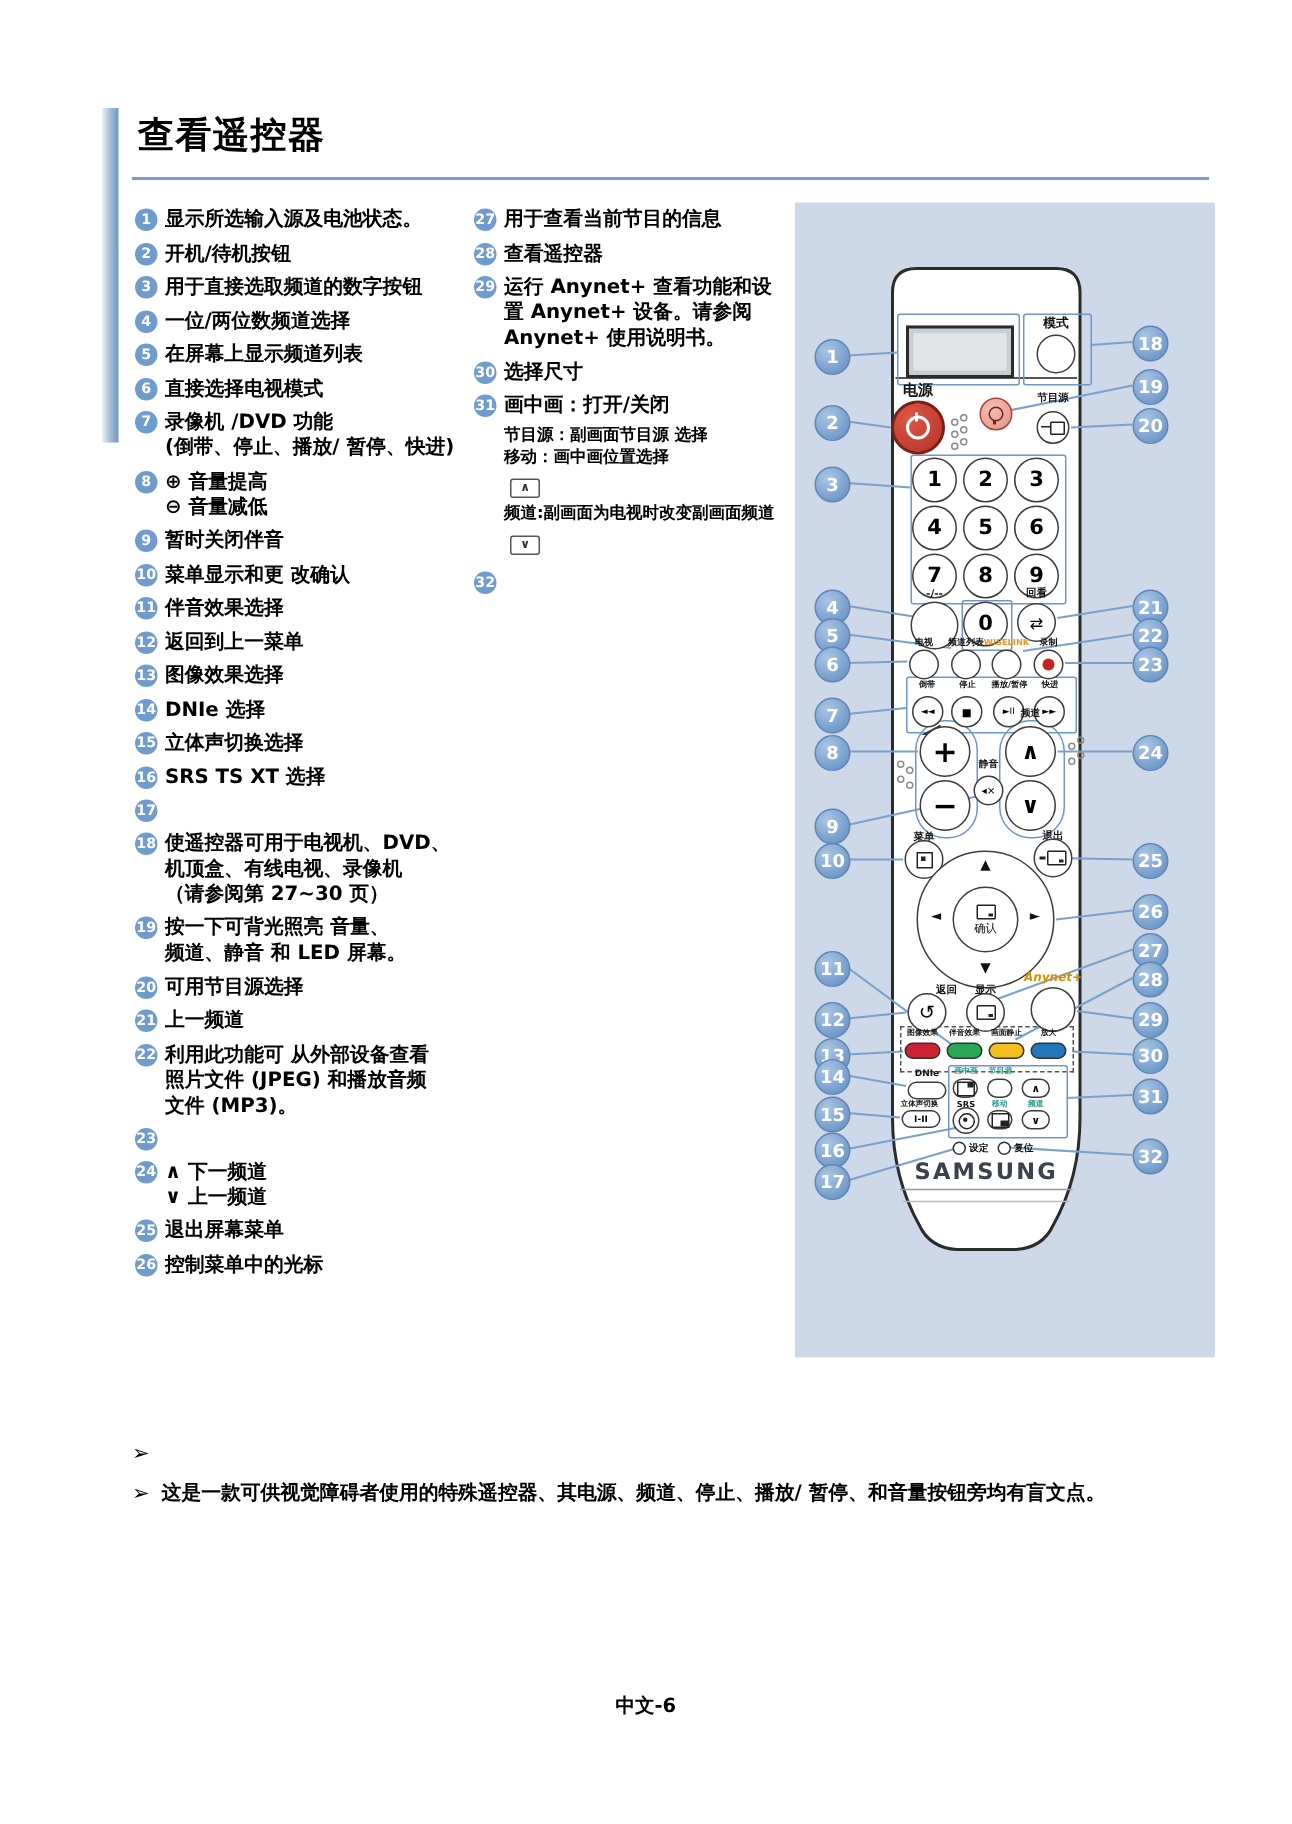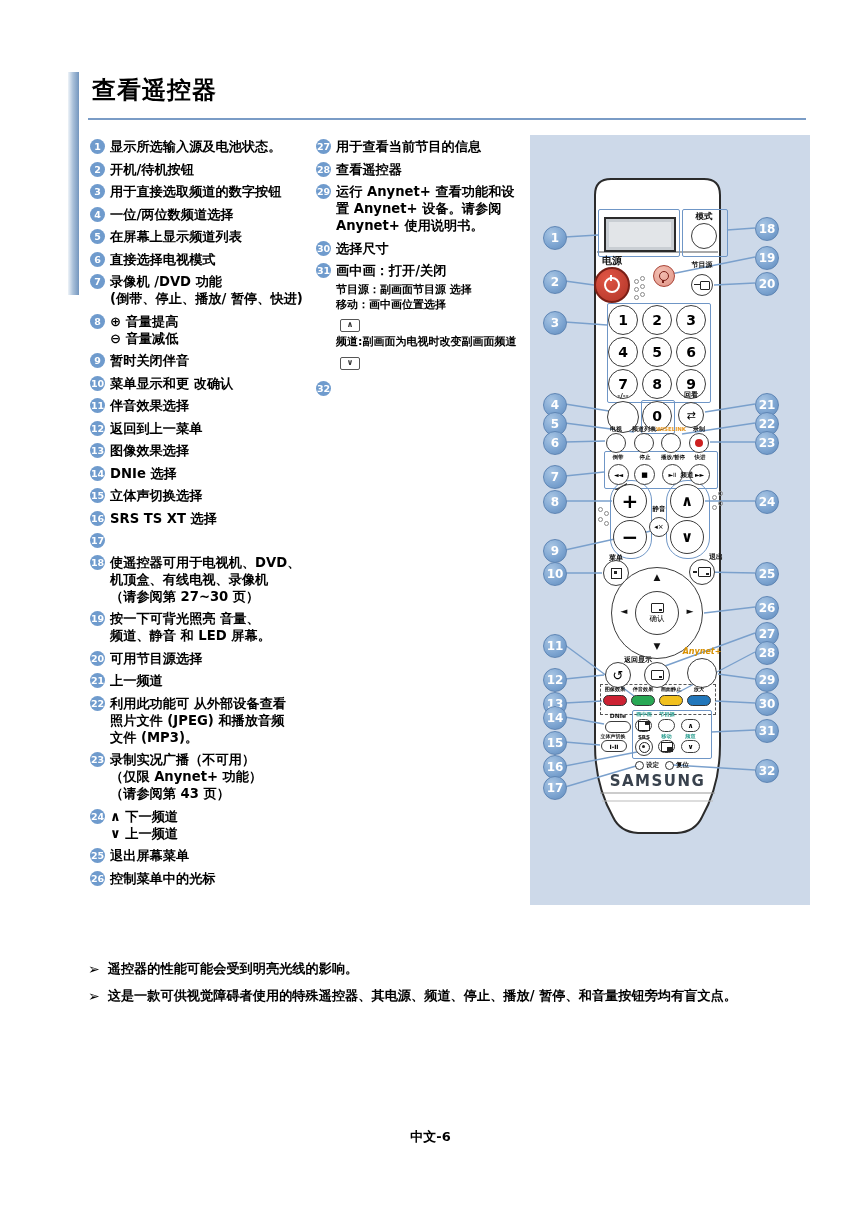--- a/index.html
+++ b/index.html
@@ -187,23 +187,20 @@
 
       <div class="li">
         <span class="num">22</span>
         <span class="txt">利用此功能可 从外部设备查看
 照片文件 (JPEG) 和播放音频
 文件 (MP3)。</span>
       </div>
 
       <div class="li">
         <span class="num">23</span>
-        <span class="txt">录制实况广播（不可用）
-（仅限 Anynet+ 功能）
-（请参阅第 43 页）</span>
       </div>
 
       <div class="li">
         <span class="num">24</span>
         <span class="txt">∧ 下一频道
 ∨ 上一频道</span>
       </div>
 
       <div class="li">
         <span class="num">25</span>
@@ -381,39 +378,39 @@
       <span class="bdot" style="left:74px;top:386px"></span>
     <span class="bdot" style="left:182px;top:360px"></span>
       <span class="bdot" style="left:188px;top:356px"></span>
     <span class="bdot" style="left:182px;top:370px"></span>
       <span class="bdot" style="left:188px;top:366px"></span>
 
     <div class="lbl" style="left:70px;top:420px;width:32px;font-size:7px">菜单</div>
     <div class="btn" style="left:73px;top:425px;width:26px;height:26px">
         <span class="icsq"></span>
       </div>
-    <div class="lbl" style="left:170px;top:419px;width:32px;font-size:7px">退出</div>
+    <div class="lbl" style="left:156px;top:419px;width:32px;font-size:7px">退出</div>
     <div class="btn" style="left:159px;top:424px;width:26px;height:26px">
         <span class="icdash"></span>
         <span class="icrect dotted"></span>
       </div>
 
     <div class="btn" style="left:81px;top:432px;width:92px;height:92px"></div>
     <div class="lbl" style="left:118px;top:438px;width:18px;font-size:9px;z-index:2">▲</div>
     <div class="lbl" style="left:118px;top:507px;width:18px;font-size:9px;z-index:2">▼</div>
     <div class="lbl" style="left:87px;top:472px;width:14px;font-size:9px;z-index:2">◄</div>
     <div class="lbl" style="left:153px;top:472px;width:14px;font-size:9px;z-index:2">►</div>
     <div class="btn" style="left:105px;top:456px;width:44px;height:44px;flex-direction:column;gap:1px">
       <span class="icrect dotted"></span>
       <span style="font-size:7.5px;font-weight:normal">确认</span>
     </div>
 
     <div class="lbl" style="left:85px;top:522px;width:32px;font-size:7px">返回</div>
     <div class="btn" style="left:75px;top:527px;width:26px;height:26px;font-size:13px">↺</div>
-    <div class="lbl" style="left:99px;top:522px;width:32px;font-size:7px">显示</div>
+    <div class="lbl" style="left:111px;top:522px;width:32px;font-size:7px">显示</div>
     <div class="btn" style="left:114px;top:527px;width:26px;height:26px">
         <span class="icrect dotted"></span>
       </div>
     <div class="lbl" style="left:148px;top:513px;width:48px;font-size:8px;font-style:italic;color:#d89000">Anynet+</div>
     <div class="btn" style="left:157px;top:523px;width:30px;height:30px"></div>
 
     <div class="dashbox" style="left:70px;top:549px;width:114px;height:29px"></div>
     <div class="lbl" style="left:71px;top:552px;width:28px;font-size:5.2px">图像效果</div>
     <div class="lbl" style="left:99px;top:552px;width:28px;font-size:5.2px">伴音效果</div>
     <div class="lbl" style="left:127px;top:552px;width:28px;font-size:5.2px">画面静止</div>
@@ -482,21 +479,20 @@
     <div class="badge" style="left:225px;top:506px">28</div>
     <div class="badge" style="left:225px;top:533px">29</div>
     <div class="badge" style="left:225px;top:557px">30</div>
     <div class="badge" style="left:225px;top:584px">31</div>
     <div class="badge" style="left:225px;top:624px">32</div>
   </div>
 
   <div id="notes">
     <div class="note">
       <span class="mk">➢</span>
-      <span class="nt">遥控器的性能可能会受到明亮光线的影响。</span>
     </div>
     <div class="note">
       <span class="mk">➢</span>
       <span class="nt">这是一款可供视觉障碍者使用的特殊遥控器、其电源、频道、停止、播放/ 暂停、和音量按钮旁均有盲文点。</span>
     </div>
   </div>
 
   <div id="footer">中文-6</div>
 </div>
 

